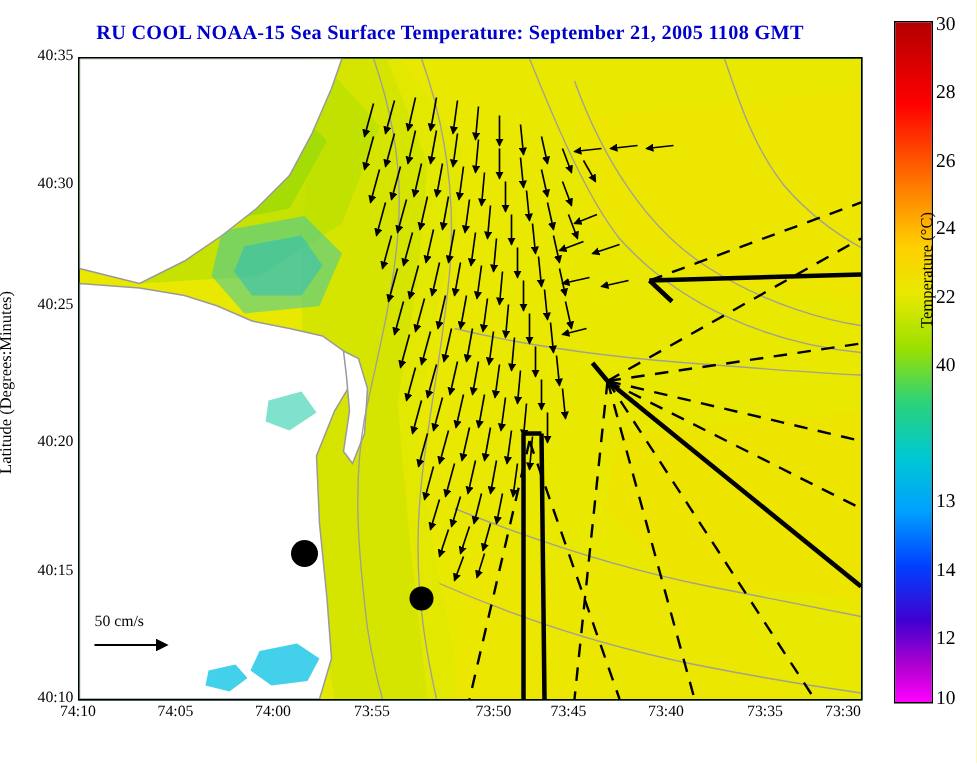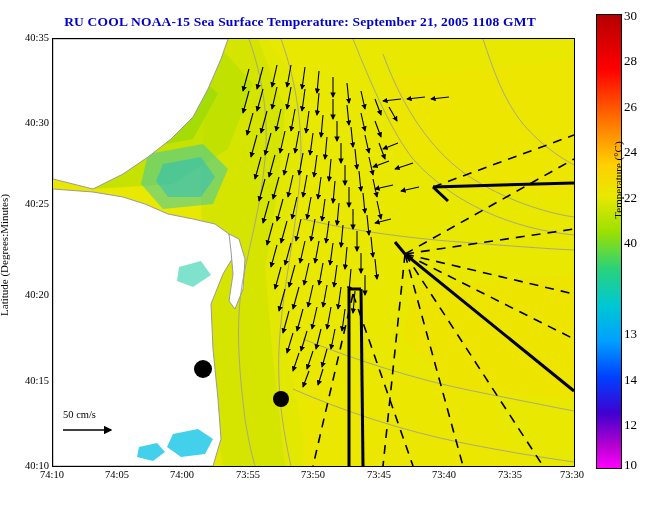--- a/index.html
+++ b/index.html
@@ -95,25 +95,25 @@
     <div class="ytick" style="top:251px;width:45px;">40:20</div>
     <div class="ytick" style="top:337px;width:45px;">40:15</div>
     <div class="ytick" style="top:422px;width:45px;">40:10</div>
   </div>
 
   <div class="xticks">
     <div class="xtick" style="left:-22px;">74:10</div>
     <div class="xtick" style="left:43px;">74:05</div>
     <div class="xtick" style="left:108px;">74:00</div>
     <div class="xtick" style="left:174px;">73:55</div>
-    <div class="xtick" style="left:239px;">73:50</div>
+    <div class="xtick" style="left:255px;">73:50</div>
     <div class="xtick" style="left:305px;">73:45</div>
     <div class="xtick" style="left:370px;">73:40</div>
     <div class="xtick" style="left:436px;">73:35</div>
-    <div class="xtick" style="left:498px;">73:30</div>
+    <div class="xtick" style="left:488px;">73:30</div>
   </div>
 
 
   <div class="plot-frame">
     <svg class="plot-inner" viewBox="0 0 521 427" preserveAspectRatio="none">
       <defs>
         <clipPath id="plotclip">
             <rect x="0" y="0" width="521" height="427"></rect>
           </clipPath>
 

